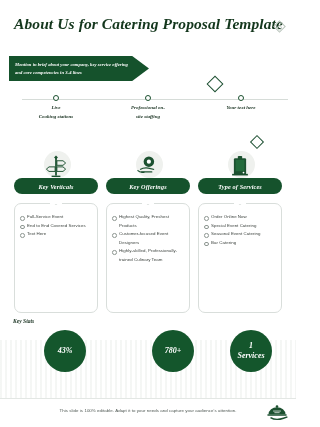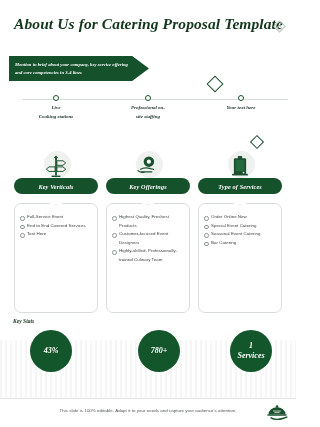--- a/index.html
+++ b/index.html
@@ -278,22 +278,22 @@
     display: flex;
     align-items: center;
     justify-content: center;
     text-align: center;
     font-family: "Liberation Serif", serif;
     font-style: italic;
     font-weight: bold;
     font-size: 8px;
     line-height: 1.25;
   }
-  .stat.s1 { left: 30px; }
-  .stat.s2 { left: 138px; }
+  .stat.s1 { left: 44px; }
+  .stat.s2 { left: 152px; }
   .stat.s3 { left: 230px; }
 
   
   .footer-line {
     position: absolute;
     left: 0; right: 0;
     top: 398px;
     height: 1px;
     background: #e3e7e4;
   }

